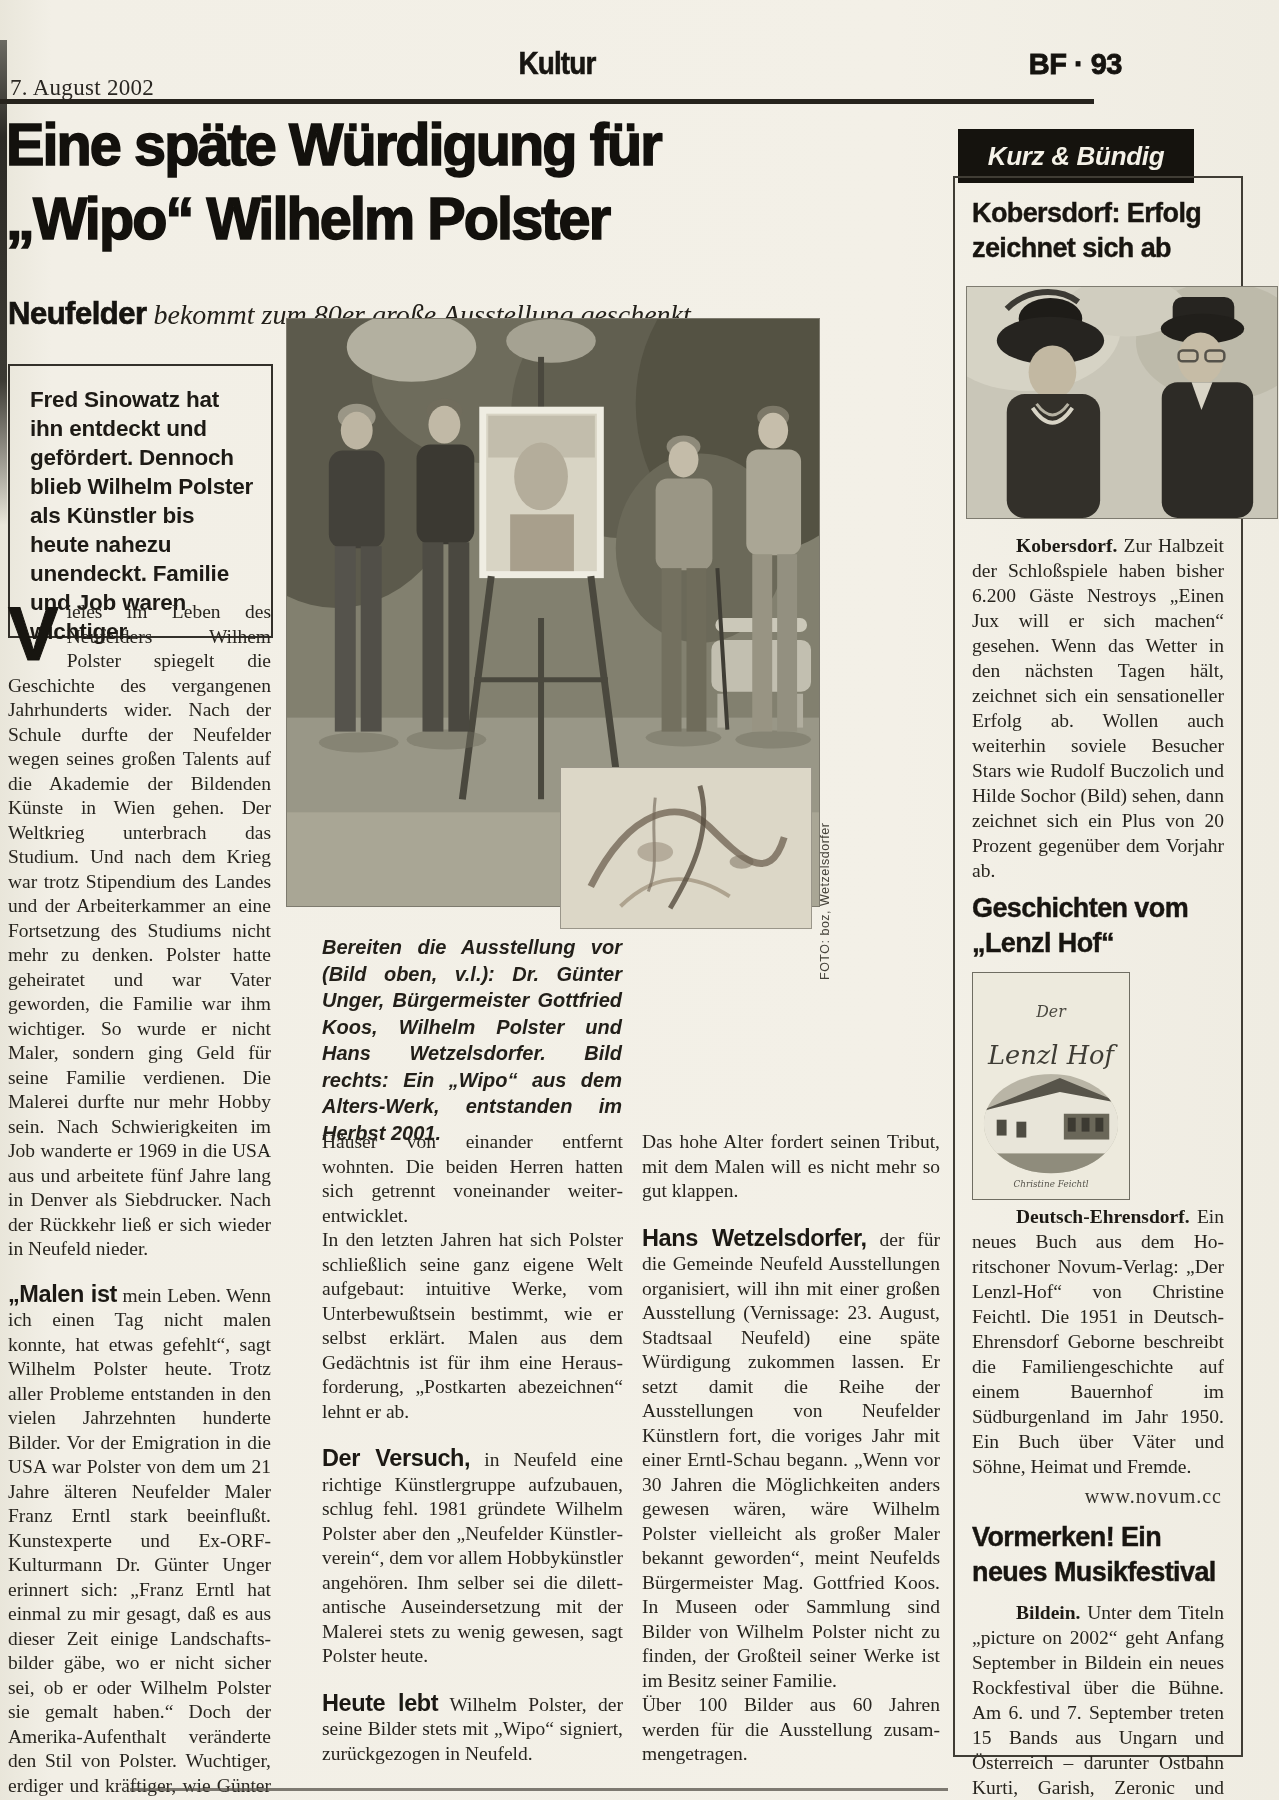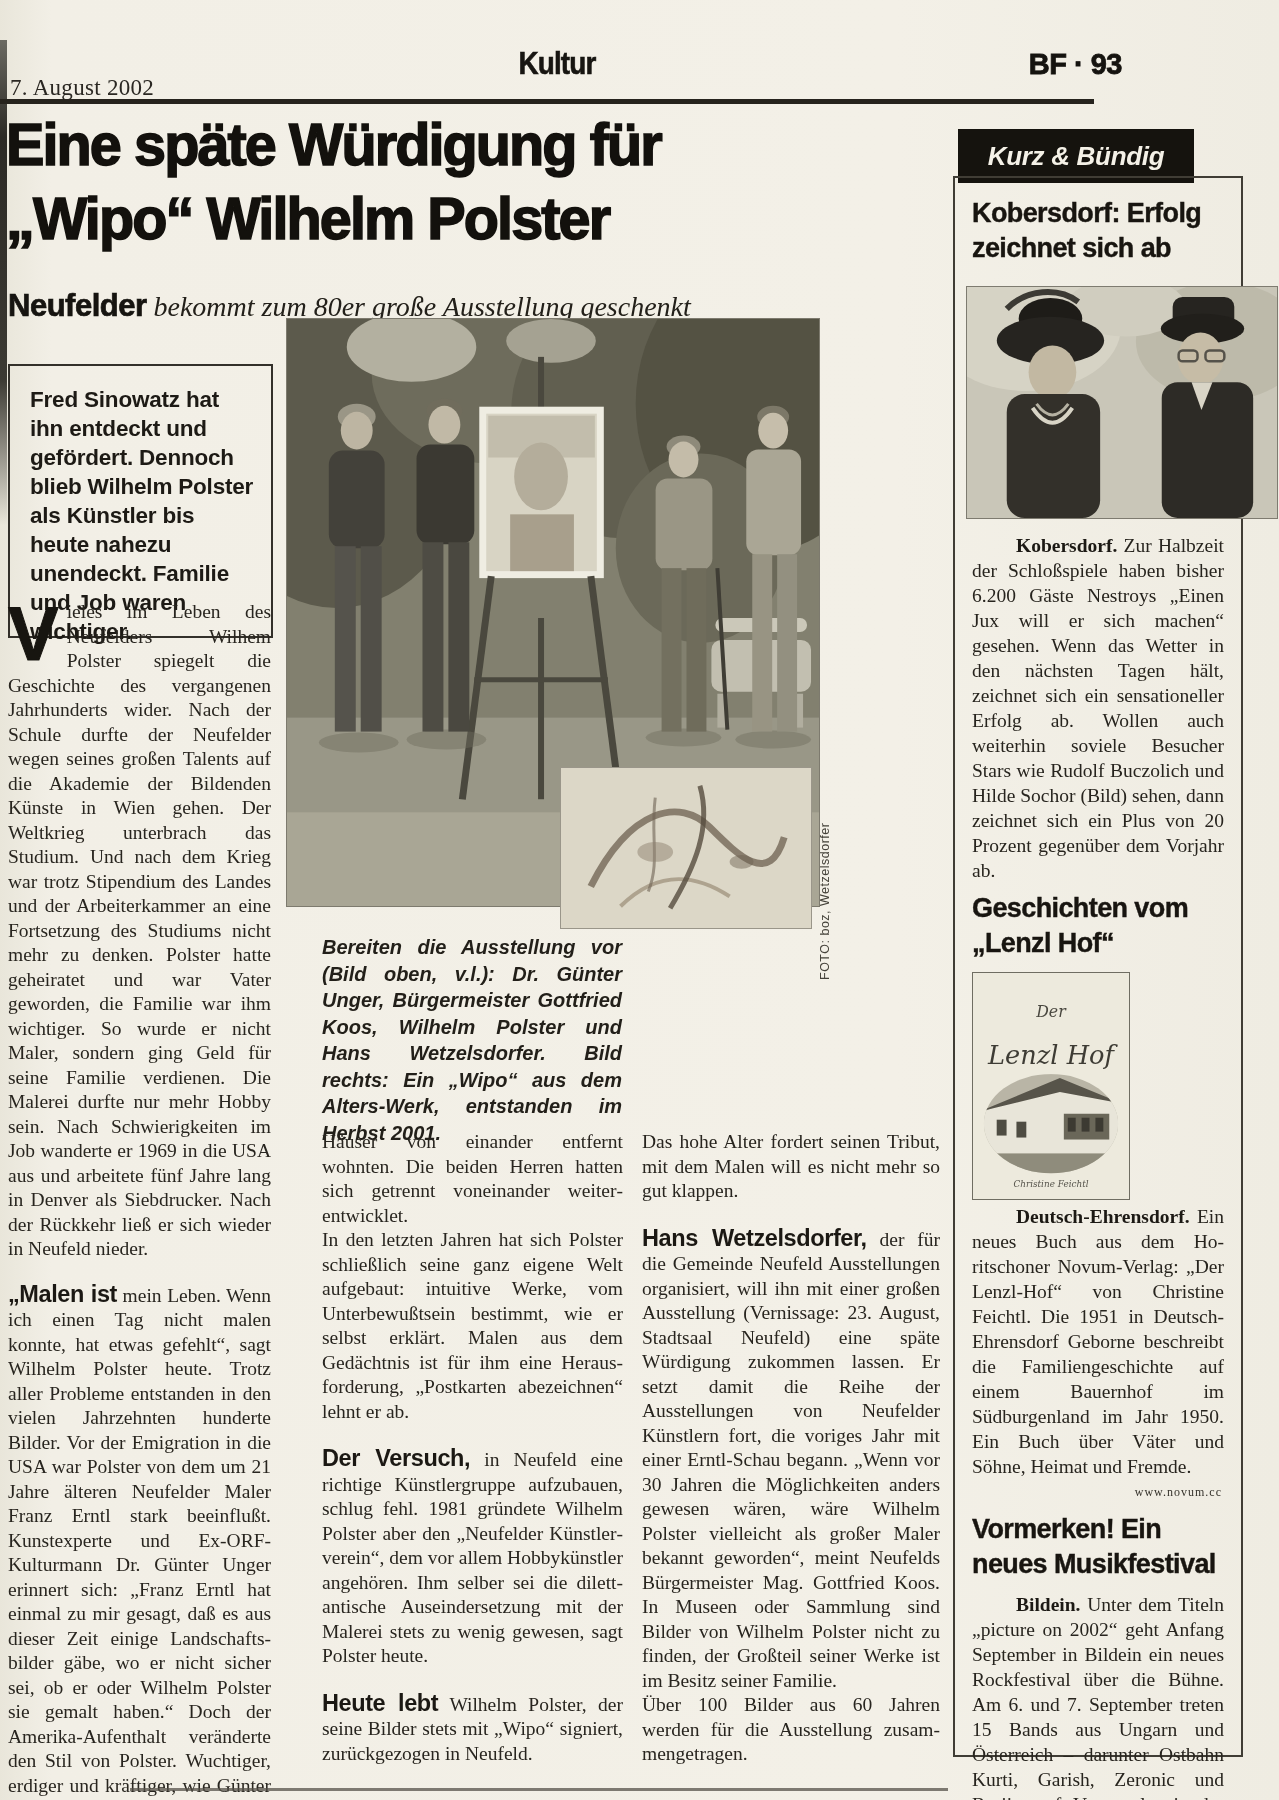--- a/index.html
+++ b/index.html
@@ -25,21 +25,21 @@
     letter-spacing:-.5px; color:#15130f; -webkit-text-stroke:.8px #15130f; }
   .m-rule { left:0; top:99px; width:1094px; height:5px; background:#26231d; }
   .scan-edge { left:0; top:40px; width:7px; height:485px;
     background:linear-gradient(#6b6a62,#2c2a25 20%,#3c3a33 70%,rgba(60,58,51,0)); }
 
   
   .headline { left:6px; top:108px; width:860px;
     font-family:"Liberation Sans",sans-serif; font-weight:bold;
     font-size:60px; line-height:74px; letter-spacing:-2px; color:#13110d;
     -webkit-text-stroke:1.6px #13110d; transform:scaleX(.96); transform-origin:0 0; }
-  .subhead { left:8px; top:288px; width:800px; white-space:nowrap; }
+  .subhead { left:8px; top:296px; width:800px; white-space:nowrap; }
   .subhead .lead { font-family:"Liberation Sans",sans-serif; font-weight:bold;
     font-size:31px; letter-spacing:-.5px; color:#161410; -webkit-text-stroke:.7px #161410; }
   .subhead .rest { font-style:italic; font-size:28px; color:#23201a; }
 
   
   .intro-box { left:8px; top:364px; width:265px; height:274px;
     border:2px solid #33302a; padding:19px 14px 0 20px;
     font-family:"Liberation Sans",sans-serif; font-weight:bold;
     font-size:22.5px; line-height:29px; letter-spacing:-.2px; color:#1d1a15; }
 
@@ -89,21 +89,21 @@
   .sb-photo { position:relative; margin:20px 0 0 -6px; width:312px; height:233px;
     border:1px solid #7e7b70; background:#c9c6b8; }
   .sb-body { font-size:19.5px; line-height:25px; text-align:justify; color:#27241e; hyphens:manual; }
   .sb-p1 { margin-top:14px; }
   .sb-p2 { margin-top:8px; }
   .sb-p3 { margin-top:10px; }
   .sb-lead { font-weight:bold; color:#1c1914;margin-left:44px; }
   .book { position:relative; float:left; width:158px; height:228px;
     margin:3px 10px 4px 0; border:1px solid #6f6d62; background:#edeadd; }
   .novum-link { clear:both; text-align:right; margin:6px 2px 0 0;
-    font-size:12px; letter-spacing:1px; color:#35322b; }
+    font-size:20px; letter-spacing:1px; color:#35322b; }
 </style>
 </head>
 <body>
 
 <div class="page">
 
   <div class="abs scan-edge"></div>
 
   <div class="abs m-date">7. August 2002</div>
   <div class="abs m-section">Kultur</div>

